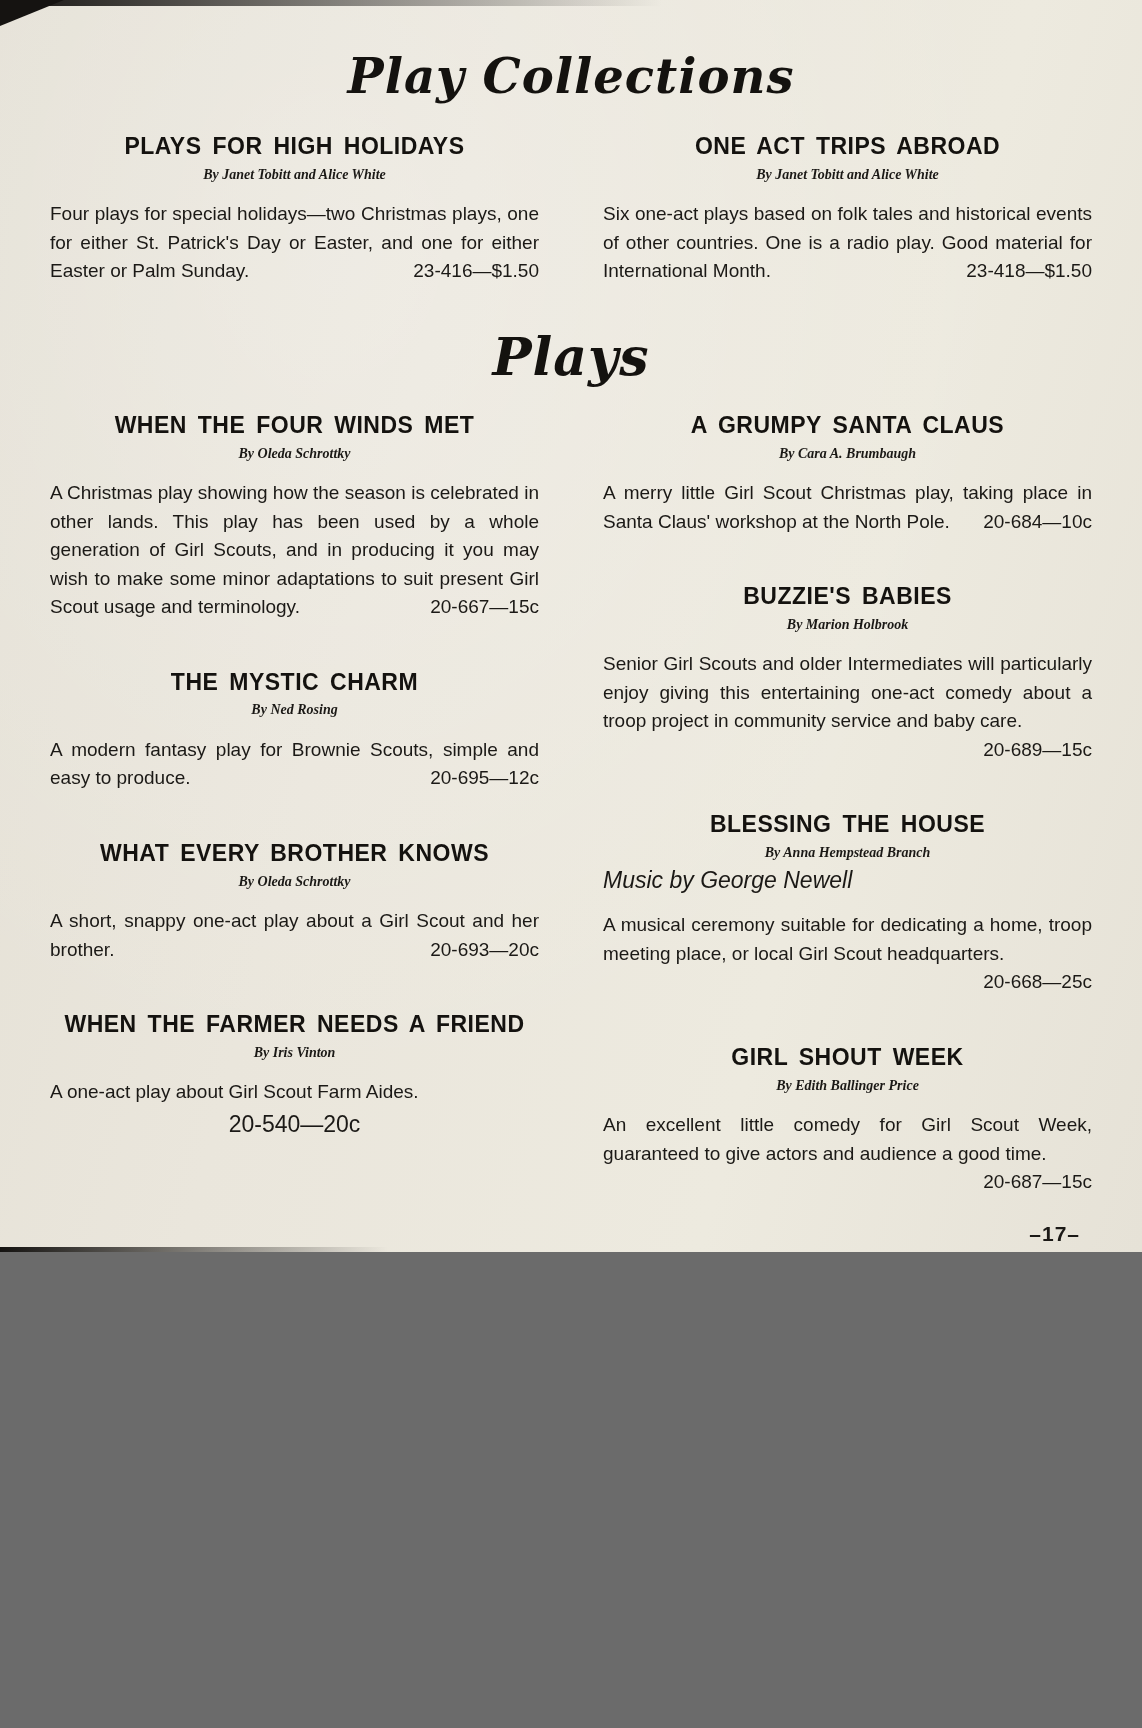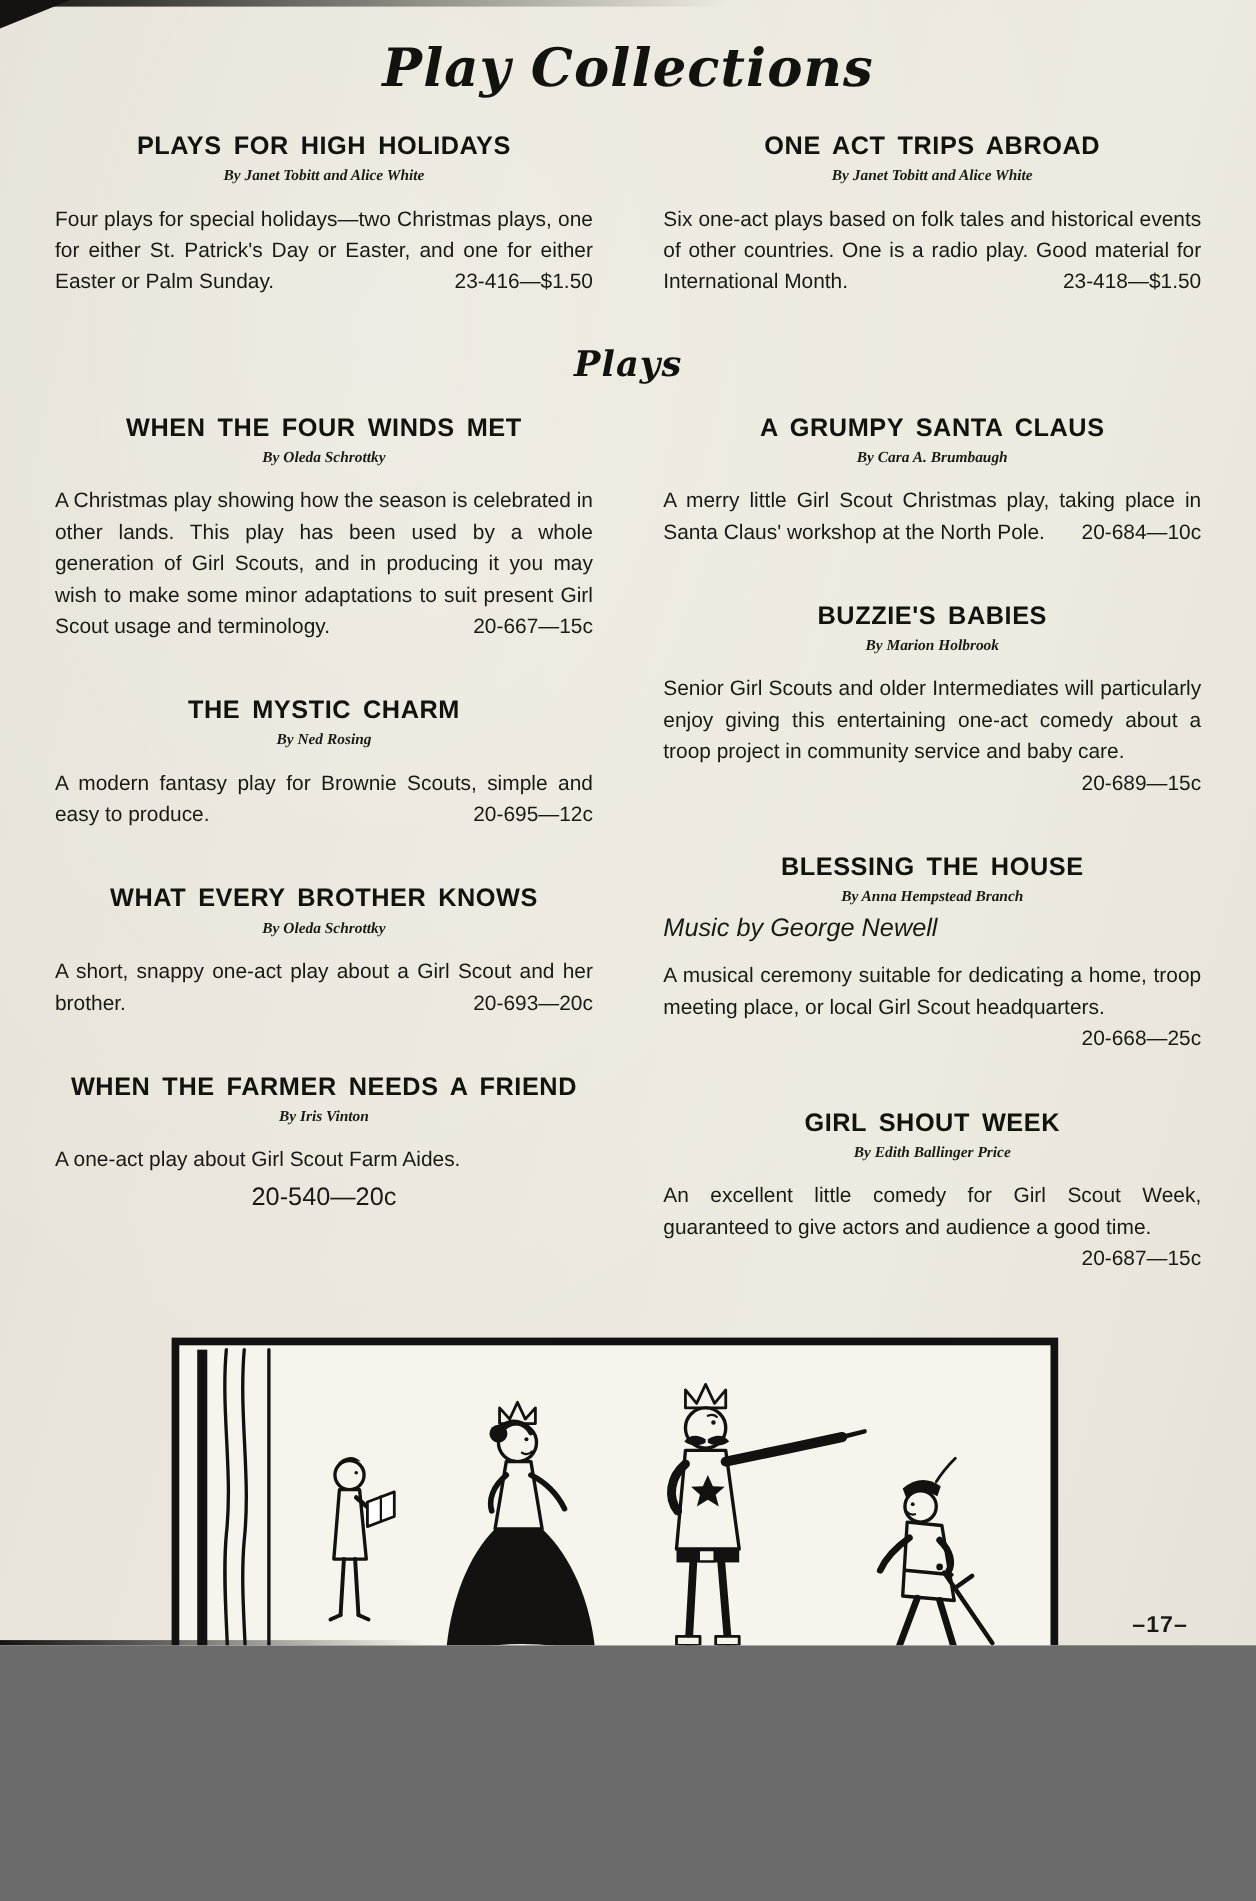--- a/index.html
+++ b/index.html
@@ -1,27 +1,27 @@
 <!DOCTYPE html>
 <html><head>
 <meta charset="utf-8">
 <style>
   html,body{margin:0;padding:0;background:#6b6b6b;}
   .page{
     position:relative;
-    width:1142px;height:1496px;
+    width:1142px;height:1252px;
     margin:0 auto;
     background:
       radial-gradient(ellipse at 30% 20%, rgba(255,255,255,0.25), rgba(0,0,0,0) 60%),
       linear-gradient(105deg, #e4e0d5 0%, #eae6dc 35%, #edeadf 70%, #e6e2d7 100%);
     font-family:"Liberation Sans", sans-serif;
     color:#1b1916;
     overflow:hidden;
     box-sizing:border-box;
-    padding-top:34px;
+    padding-top:48px;
   }
   .corner-artifact{
     position:absolute;top:0;left:0;width:0;height:0;
     border-top:26px solid #151311;border-right:64px solid transparent;
   }
   .top-edge{
     position:absolute;top:0;left:0;width:58%;height:6px;
     background:linear-gradient(to right,#151311,rgba(0,0,0,0));
   }
   .bottom-edge{
@@ -32,21 +32,21 @@
     font-family:"DejaVu Serif", serif;
     font-style:italic;font-weight:bold;
     text-align:center;
     font-size:48px;letter-spacing:1px;
     margin:0;color:#14120f;
   }
   .script-subtitle{
     font-family:"DejaVu Serif", serif;
     font-style:italic;font-weight:bold;
     text-align:center;
-    font-size:32px;letter-spacing:1px;
+    font-size:52px;letter-spacing:1px;
     margin:40px 0 0 0;color:#14120f;
   }
   .two-col{
     display:flex;gap:64px;
     padding:0 50px;
     box-sizing:border-box;
   }
   .top-section{margin-top:28px;}
   .plays-section{margin-top:24px;}
   .col{flex:1;min-width:0;}

